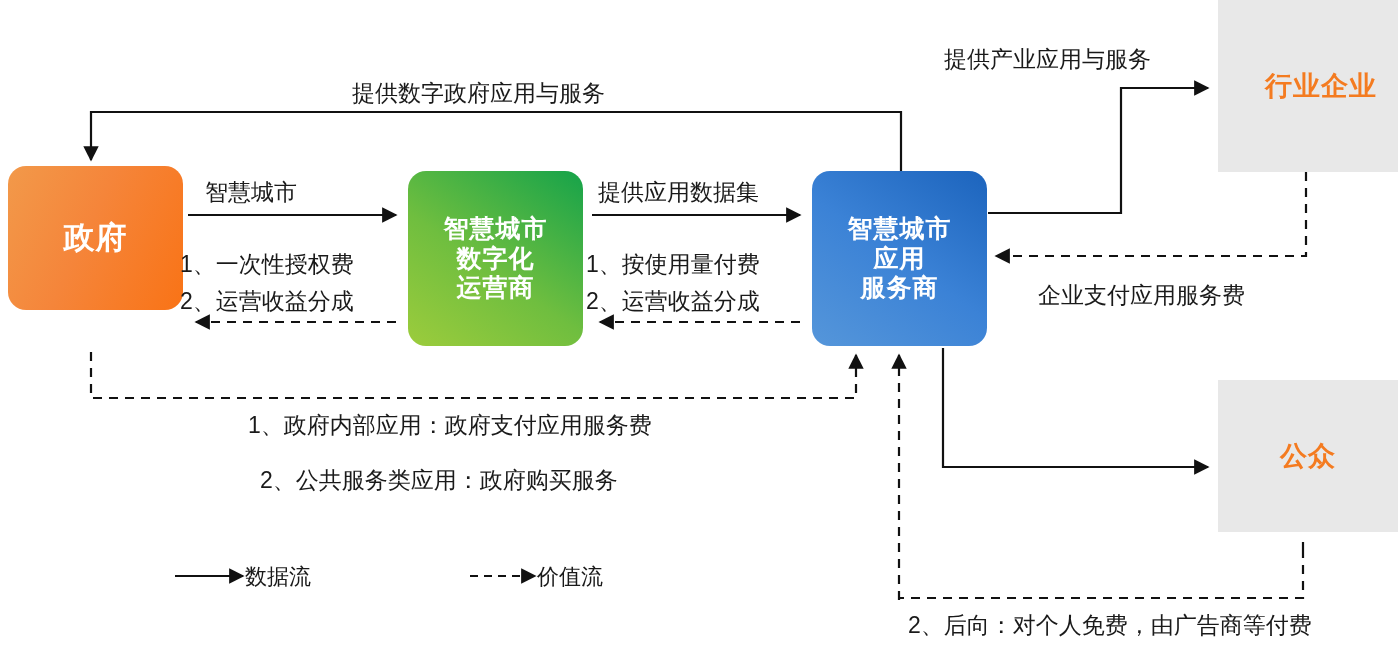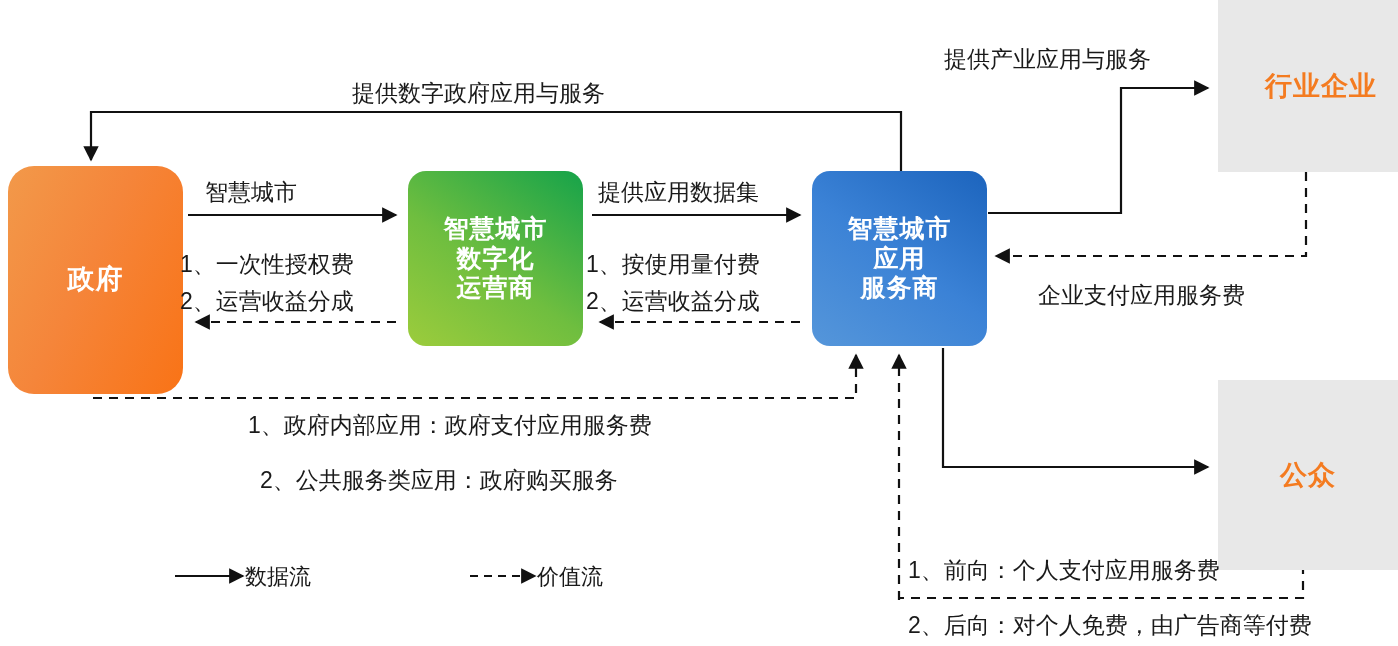--- a/index.html
+++ b/index.html
@@ -27,24 +27,23 @@
     align-items:center;
     justify-content:center;
     text-align:center;
     color:#ffffff;
     font-weight:bold;
     border-radius:18px;
     line-height:1.18;
     letter-spacing:1px;
   }
   .node-gov{
-    left:8px; top:166px; width:175px; height:228px;
+    left:8px; top:166px; width:175px; height:144px;
     background:linear-gradient(115deg,#f2994a 0%,#f5853a 45%,#f97316 100%);
-    font-size:27px;
-    border-radius:26px;
+    font-size:31px;
   }
   .node-operator{
     left:408px; top:171px; width:175px; height:175px;
     background:linear-gradient(35deg,#9ccc3c 0%,#6fbe3f 45%,#16a34a 100%);
     font-size:25px;
   }
   .node-provider{
     left:812px; top:171px; width:175px; height:175px;
     background:linear-gradient(35deg,#5596da 0%,#3b82d6 50%,#1c64bd 100%);
     font-size:25px;
@@ -55,21 +54,21 @@
     background:#e8e8e8;
     display:flex;
     align-items:center;
     justify-content:center;
     color:#f47b20;
     font-weight:bold;
     font-size:27px;
     letter-spacing:1px;
   }
   .gray-ind{ left:1218px; top:0px; width:206px; height:172px; }
-  .gray-pub{ left:1218px; top:380px; width:180px; height:190px; }
+  .gray-pub{ left:1218px; top:380px; width:180px; height:152px; }
 
   
   .lbl{
     position:absolute;
     color:#1a1a1a;
     font-size:23px;
     white-space:nowrap;
     line-height:1.25;
   }
   .lbl.legend{font-size:22px;}
@@ -160,21 +159,20 @@
 
   <div class="lbl" style="left:944px; top:45px;">提供产业应用与服务</div>
 
   <div class="lbl" style="left:1038px; top:281px;">企业支付应用服务费</div>
 
 
   <div class="lbl" style="left:248px; top:411px;">1、政府内部应用：政府支付应用服务费</div>
 
   <div class="lbl" style="left:260px; top:466px;">2、公共服务类应用：政府购买服务</div>
 
-  <div class="lbl" style="left:908px; top:556px;">1、前向：个人支付应用服务费</div>
 
   <div class="lbl" style="left:908px; top:611px;">2、后向：对个人免费，由广告商等付费</div>
 
   <div class="lbl legend" style="left:245px; top:563px;font-family:Liberation Serif, serif;">数据流</div>
 
   <div class="lbl legend" style="left:537px; top:563px;">价值流</div>
 
 </div>
 
 </body></html>

